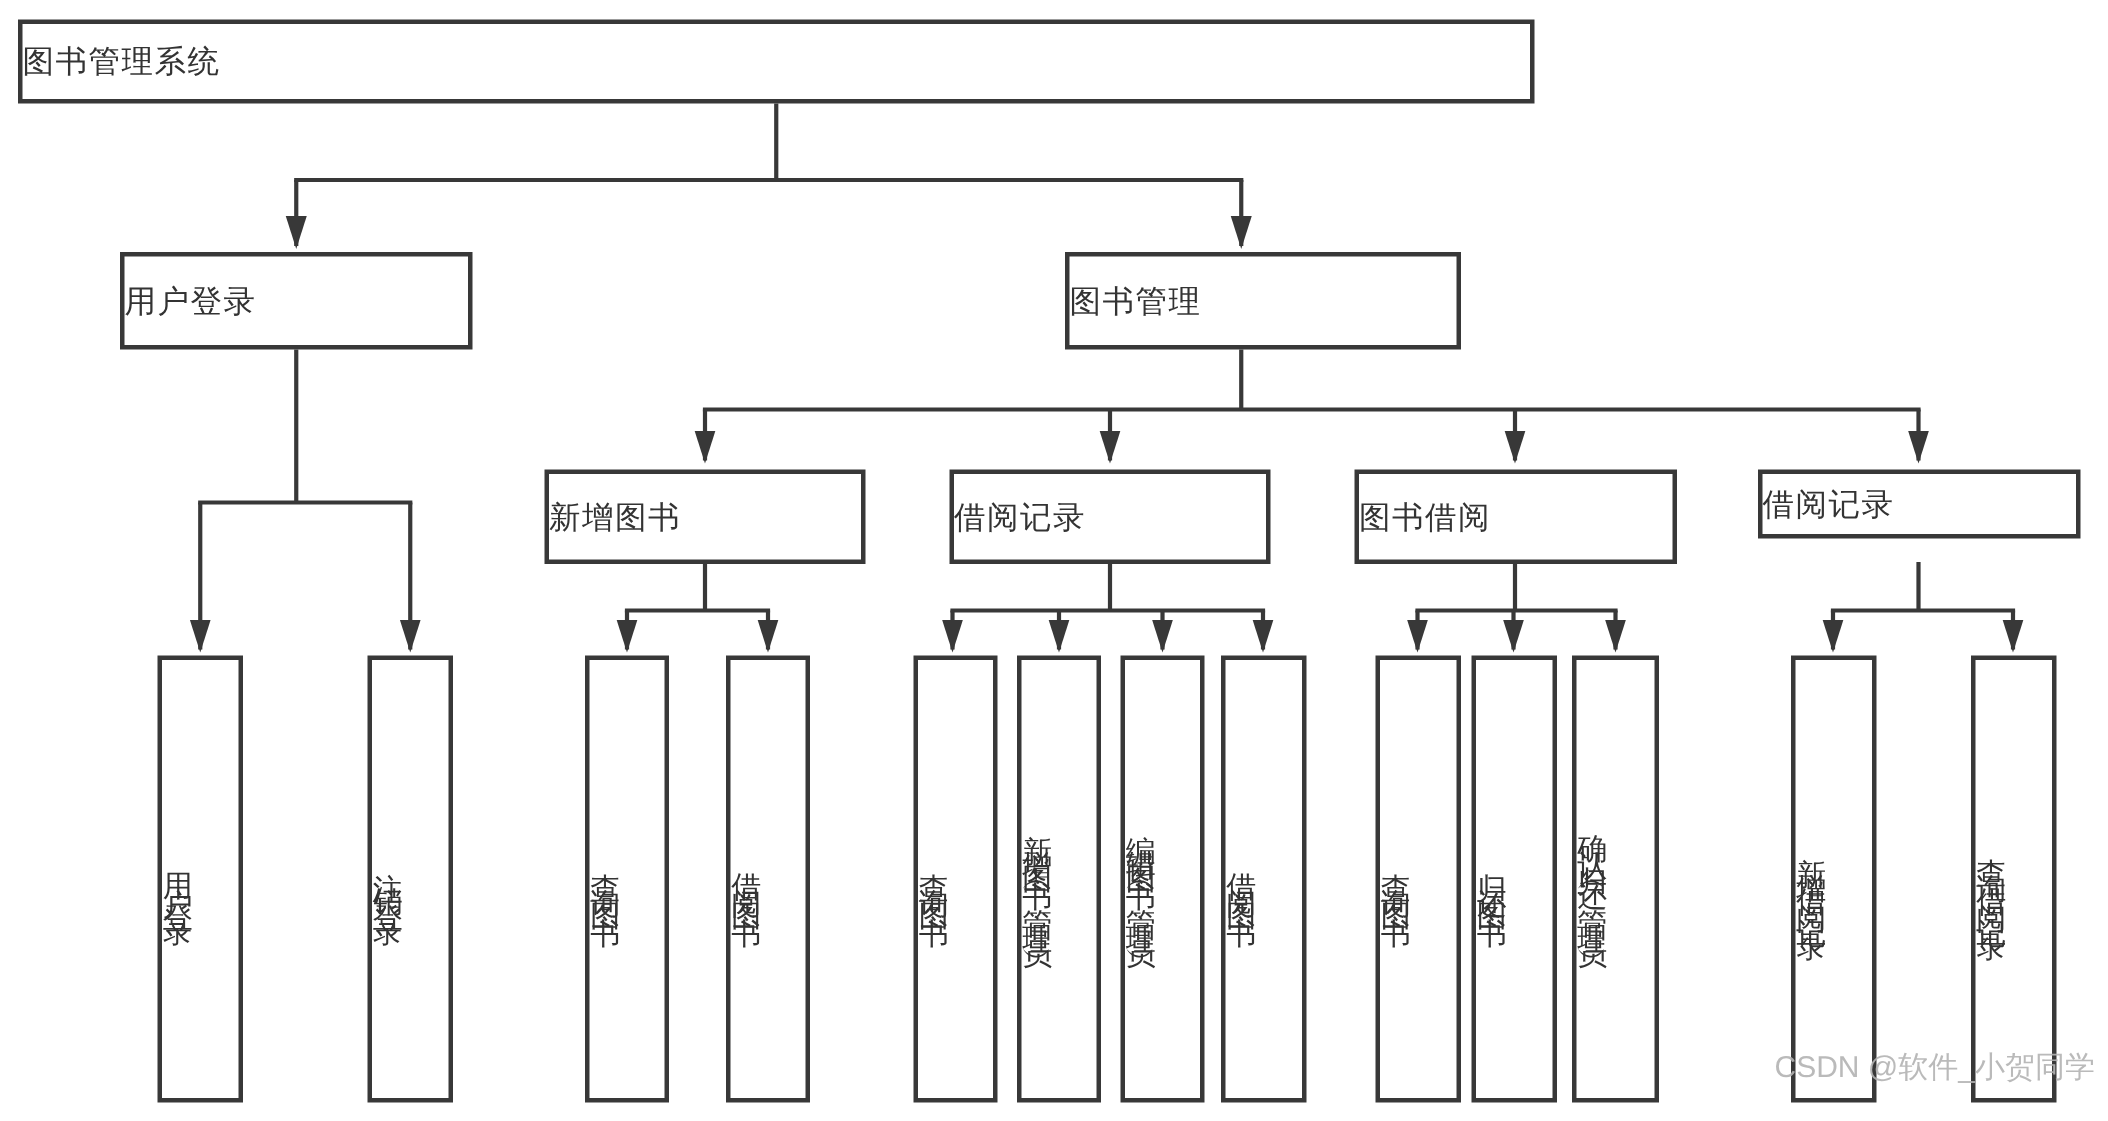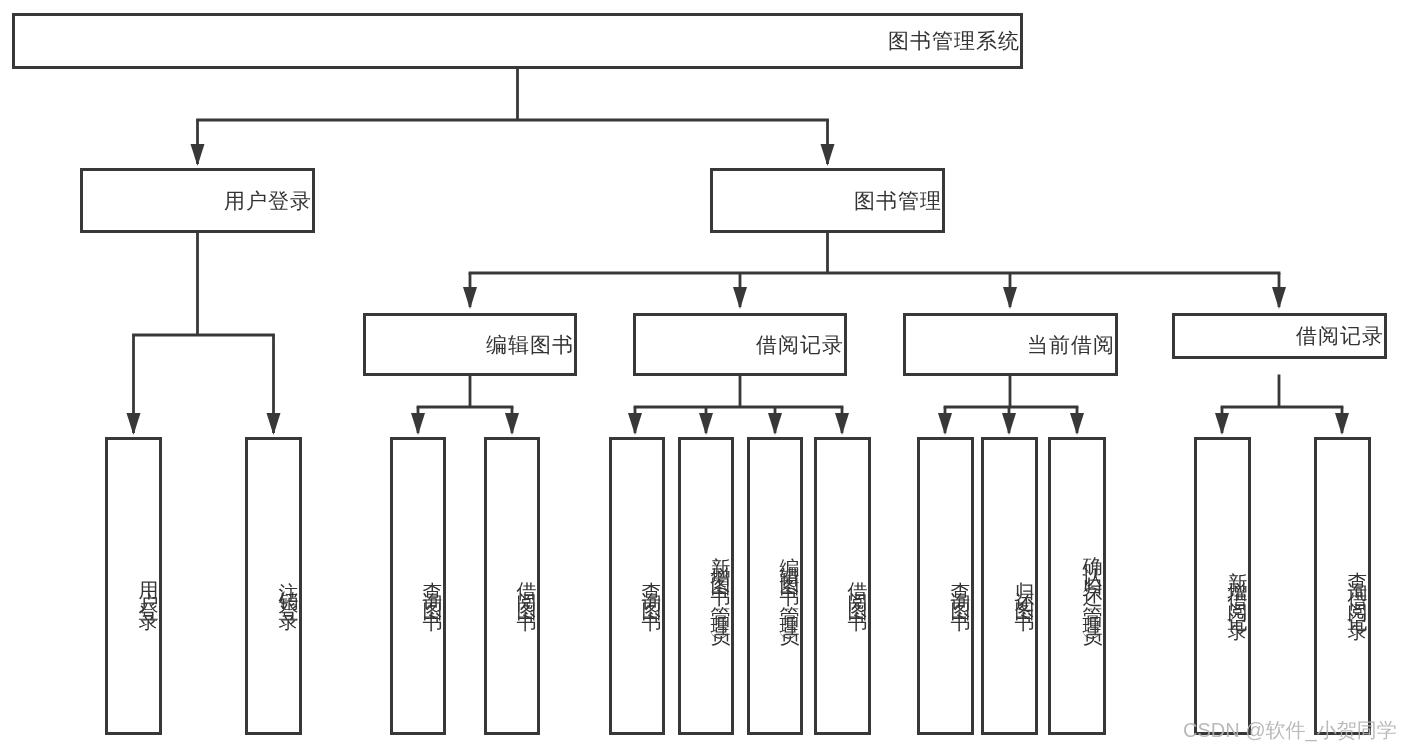--- a/index.html
+++ b/index.html
@@ -17,41 +17,41 @@
     width: 1405px; height: 747px;
     z-index: 1;
   }
   .node {
     position: absolute;
     box-sizing: border-box;
     background: #ffffff;
     border: 3px solid #383838;
     display: flex;
     align-items: center;
-    justify-content: flex-end;
+    justify-content: flex-start;
     z-index: 2;
     color: #333333;
   }
   .node .hlabel {
     font-size: 21px;
     letter-spacing: 1px;
     white-space: nowrap;
   }
   .node .vlabel {
     writing-mode: vertical-rl;
     text-orientation: mixed;
     font-size: 20px;
     line-height: 1;
     letter-spacing: 10px;
     white-space: nowrap;
   }
   #watermark {
     position: absolute;
     left: 1183px;
-    top: 717px;
+    top: 698px;
     z-index: 5;
     font-size: 20px;
     color: rgba(178, 178, 178, 0.9);
     white-space: nowrap;
   }
 </style>
 </head>
 <body>
 
 <div id="stage">
@@ -94,32 +94,32 @@
     </g>
   </svg>
 
   <div class="node" style="left:12px; top:13px; width:1011px; height:56px">
     <span class="hlabel">图书管理系统</span>
   </div>
 
   <div class="node" style="left:80px; top:168px; width:235px; height:65px">
     <span class="hlabel">用户登录</span>
   </div>
-  <div class="node" style="left:710px; top:168px; width:235px; height:65px">
+  <div class="node" style="left:710px; top:168px; width:264px; height:65px">
     <span class="hlabel">图书管理</span>
   </div>
 
   <div class="node" style="left:363px; top:313px; width:214px; height:63px">
-    <span class="hlabel">编辑图书</span>
+    <span class="hlabel">新增图书</span>
   </div>
   <div class="node" style="left:633px; top:313px; width:214px; height:63px">
     <span class="hlabel">借阅记录</span>
   </div>
   <div class="node" style="left:903px; top:313px; width:215px; height:63px">
-    <span class="hlabel">当前借阅</span>
+    <span class="hlabel">图书借阅</span>
   </div>
   <div class="node" style="left:1172px; top:313px; width:215px; height:46px">
     <span class="hlabel">借阅记录</span>
   </div>
 
   <div class="node" style="left:105px; top:437px; width:57px; height:298px">
     <span class="vlabel">用户登录</span>
   </div>
   <div class="node" style="left:245px; top:437px; width:57px; height:298px">
     <span class="vlabel">注销登录</span>

